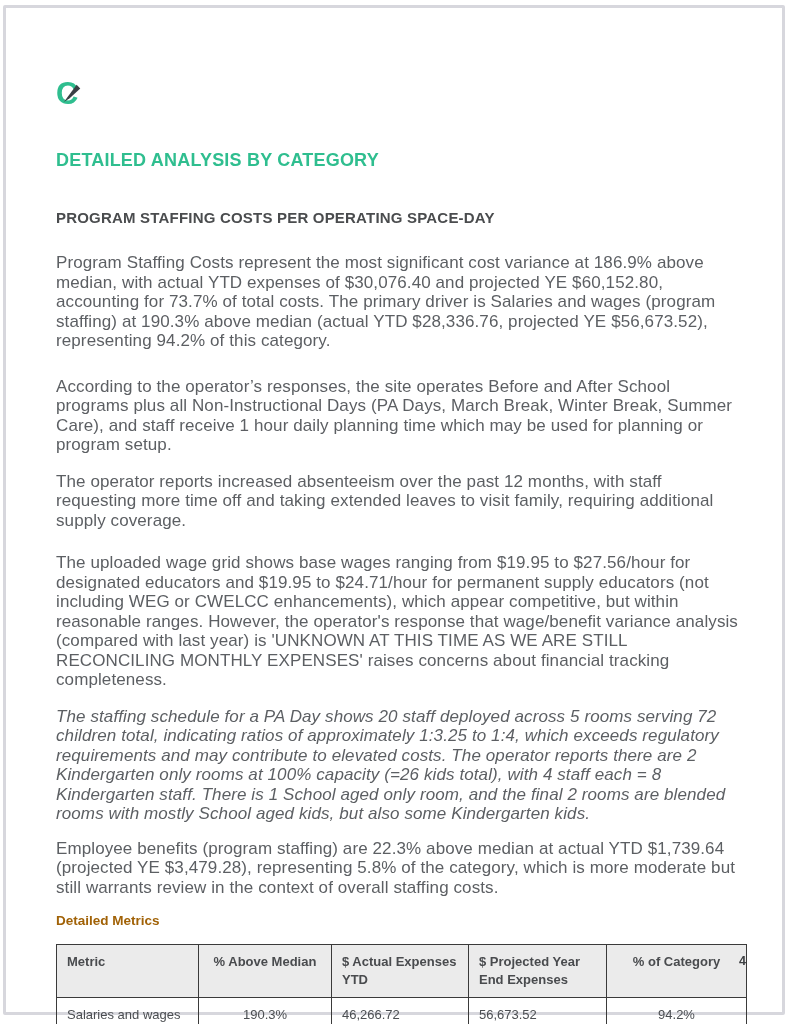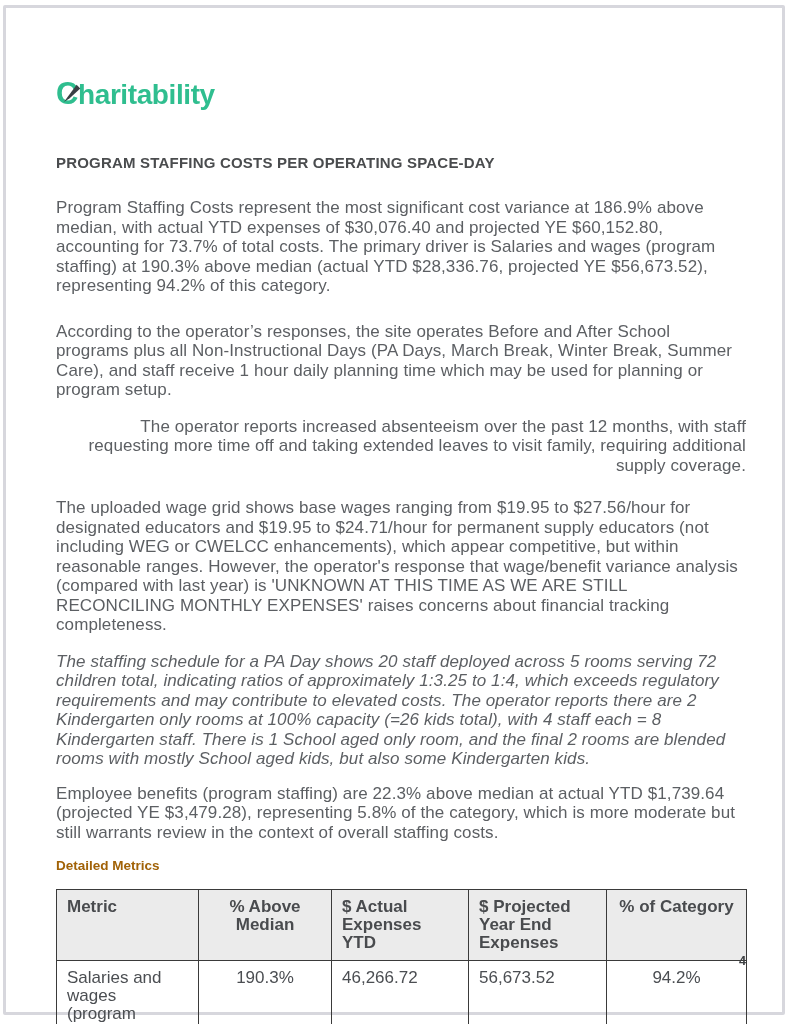--- a/index.html
+++ b/index.html
@@ -78,42 +78,42 @@
   
   p.body-par {
     margin: 0;
     font-size: 17px;
     line-height: 19.5px;
     color: var(--body-text);
     letter-spacing: 0.1px;
   }
   p.body-par:nth-of-type(1) { margin-top: 26px; }
   p.body-par:nth-of-type(2) { margin-top: 26px; }
-  p.body-par:nth-of-type(3) { margin-top: 17px; text-align: right; }
+  p.body-par:nth-of-type(3) { margin-top: 17px; }
   p.body-par:nth-of-type(4) { margin-top: 23px; }
   p.body-par:nth-of-type(5) { margin-top: 17px; font-style: italic; }
   p.body-par:nth-of-type(6) { margin-top: 15px; }
   .h-metrics {
     margin: 15px 0 0 0;
     font-size: 13.5px;
     line-height: 17px;
     font-weight: bold;
     color: #a16207;
   }
   
   table.metrics {
     margin-top: 15px;
     width: 690px;
     border-collapse: collapse;
     table-layout: fixed;
   }
   table.metrics th, table.metrics td {
     border: 1px solid var(--table-border);
     padding: 8px 10px;
-    font-size: 17px;
+    font-size: 13px;
     line-height: 18px;
     vertical-align: top;
     word-wrap: break-word;
   }
   table.metrics th {
     background: var(--table-header-bg);
     font-weight: bold;
     color: #494B4E;
     text-align: left;
   }
@@ -137,23 +137,23 @@
   <div class="sheet">
     <div class="content">
 
       <div class="logo">
         <span class="logo-mark">
           <span>C</span>
           <svg class="needle-icon" viewBox="0 0 22 22">
             <polygon points="1,21 15,2 19,6 7,17" fill="#3A3F44"></polygon>
           </svg>
         </span>
-        <span>haritability</span>
       </div>
 
+      <div class="h-green">DETAILED ANALYSIS BY CATEGORY</div>
 
       <div class="h-section">PROGRAM STAFFING COSTS PER OPERATING SPACE-DAY</div>
 
       <p class="body-par">Program Staffing Costs represent the most significant cost variance at 186.9% above median, with actual YTD expenses of $30,076.40 and projected YE $60,152.80, accounting for 73.7% of total costs. The primary driver is Salaries and wages (program staffing) at 190.3% above median (actual YTD $28,336.76, projected YE $56,673.52), representing 94.2% of this category.</p>
       <p class="body-par">According to the operator’s responses, the site operates Before and After School programs plus all Non-Instructional Days (PA Days, March Break, Winter Break, Summer Care), and staff receive 1 hour daily planning time which may be used for planning or program setup.</p>
       <p class="body-par">The operator reports increased absenteeism over the past 12 months, with staff requesting more time off and taking extended leaves to visit family, requiring additional supply coverage.</p>
       <p class="body-par">The uploaded wage grid shows base wages ranging from $19.95 to $27.56/hour for designated educators and $19.95 to $24.71/hour for permanent supply educators (not including WEG or CWELCC enhancements), which appear competitive, but within reasonable ranges. However, the operator's response that wage/benefit variance analysis (compared with last year) is 'UNKNOWN AT THIS TIME AS WE ARE STILL RECONCILING MONTHLY EXPENSES' raises concerns about financial tracking completeness.</p>
       <p class="body-par">The staffing schedule for a PA Day shows 20 staff deployed across 5 rooms serving 72 children total, indicating ratios of approximately 1:3.25 to 1:4, which exceeds regulatory requirements and may contribute to elevated costs. The operator reports there are 2 Kindergarten only rooms at 100% capacity (=26 kids total), with 4 staff each = 8 Kindergarten staff. There is 1 School aged only room, and the final 2 rooms are blended rooms with mostly School aged kids, but also some Kindergarten kids.</p>
       <p class="body-par">Employee benefits (program staffing) are 22.3% above median at actual YTD $1,739.64 (projected YE $3,479.28), representing 5.8% of the category, which is more moderate but still warrants review in the context of overall staffing costs.</p>
 

